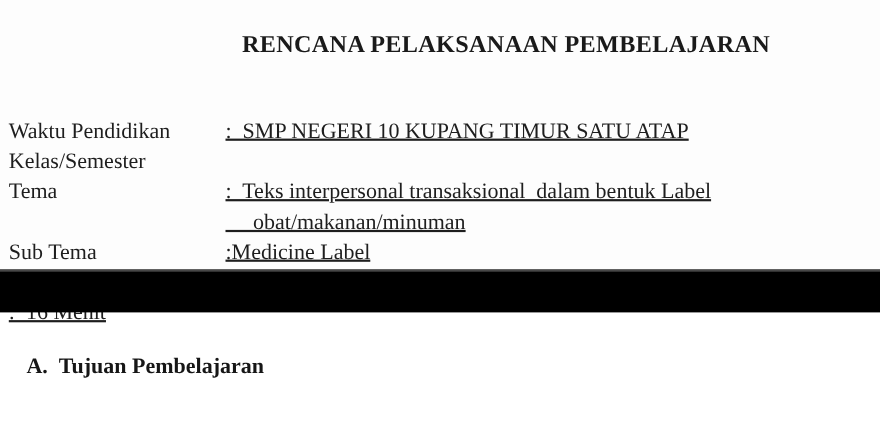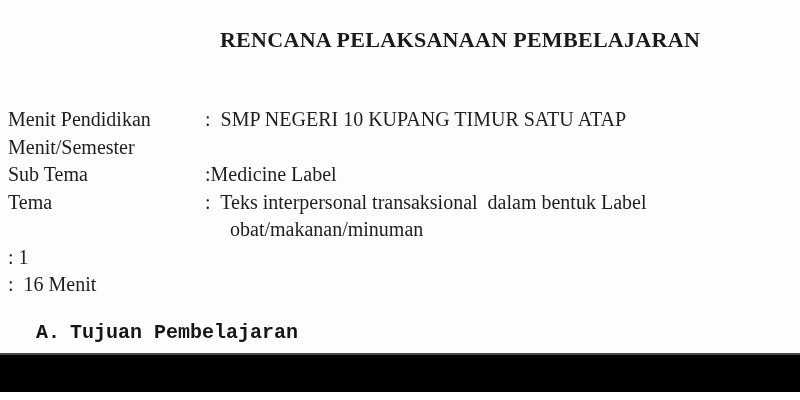--- a/index.html
+++ b/index.html
@@ -8,21 +8,21 @@
   }
   body {
     width: 800px;
     height: 400px;
     overflow: hidden;
     font-family: "Liberation Serif", "DejaVu Serif", serif;
   }
   .page {
     position: relative;
     width: 800px;
-    height: 392px;
+    height: 284px;
     background: #fdfdfd;
     color: #1e1e1e;
   }
   
   .doc-title {
     position: absolute;
     top: 27px;
     left: 150px;
     right: 30px;
     text-align: center;
@@ -45,31 +45,31 @@
     display: flex;
     align-items: flex-start;
   }
   .meta-label {
     flex: 0 0 197px;
     white-space: pre-wrap;
   }
   .meta-value {
     flex: 1 1 auto;
     white-space: pre-wrap;
+    text-decoration: underline;
   }
   
   .section-heading {
     position: absolute;
     top: 320px;
-    left: 36px;
+    left: 24px;
     font-weight: bold;
     font-size: 20px;
     line-height: 26px;
     color: #161616;
-    font-family: Liberation Mono, monospace;
   }
   .section-number {
     margin-right: 10px;
   }
   
   .bottom-bar {
     position: absolute;
     left: 0;
     right: 0;
     bottom: 0;
@@ -83,37 +83,37 @@
 
 <div class="page">
 
   <div class="doc-title">
     <div>RENCANA PELAKSANAAN PEMBELAJARAN</div>
   </div>
 
   <div class="meta">
 
     <div class="meta-row">
-      <span class="meta-label">Menit Pendidikan</span>
+      <span class="meta-label">Waktu Pendidikan</span>
       <span class="meta-value">:  SMP NEGERI 10 KUPANG TIMUR SATU ATAP</span>
     </div>
 
     <div class="meta-row">
-      <span class="meta-label">Menit/Semester</span>
-    </div>
-
-    <div class="meta-row">
-      <span class="meta-label">Sub Tema</span>
-      <span class="meta-value">:Medicine Label</span>
+      <span class="meta-label">Kelas/Semester</span>
     </div>
 
     <div class="meta-row">
       <span class="meta-label">Tema</span>
       <span class="meta-value">:  Teks interpersonal transaksional  dalam bentuk Label
      obat/makanan/minuman</span>
+    </div>
+
+    <div class="meta-row">
+      <span class="meta-label">Sub Tema</span>
+      <span class="meta-value">:Medicine Label</span>
     </div>
 
     <div class="meta-row">
       <span class="meta-value">: 1</span>
     </div>
 
     <div class="meta-row">
       <span class="meta-value">:  16 Menit</span>
     </div>
 

